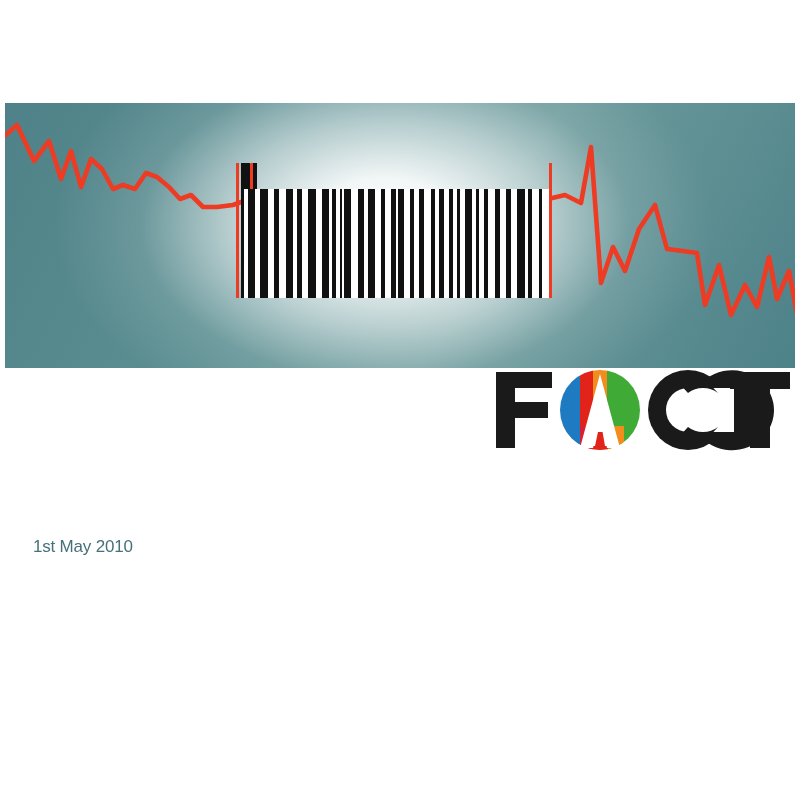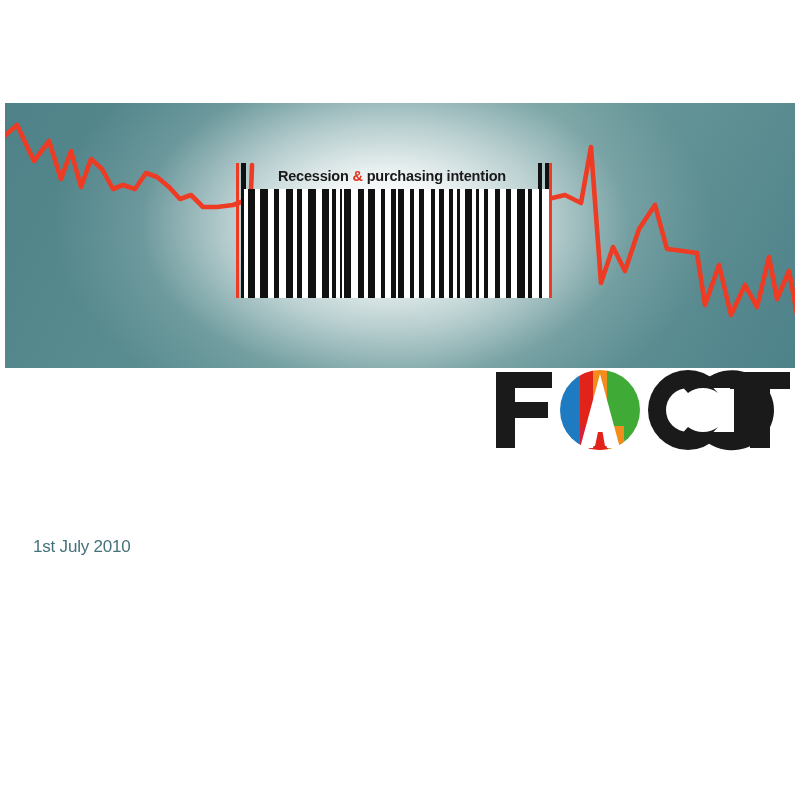--- a/index.html
+++ b/index.html
@@ -174,21 +174,20 @@
 
       <polyline fill="none" stroke="#ee3b24" stroke-width="4.6" stroke-linejoin="round" stroke-linecap="round" points="543,96 560,92 576,100 586,44 596,180 608,144 620,168 634,126 650,102 662,146 678,148 692,150 700,202 714,162 726,212 740,182 752,204 764,154 772,196 784,168 794,222"></polyline>
     </svg>
 
     <div id="barcode-block" style="left:236px; top:60px;">
       <div class="redline" id="redline-left"></div>
       <div class="redline" id="redline-right"></div>
 
       <div id="barcode-title-row">
         <div class="guard" style="width:5px; height:26px;"></div>
-        <div id="barcode-title"><span>Recession </span><span class="amp">&amp;</span><span> purchasing intention</span></div>
         <div class="guard" style="width:4px; height:26px;"></div>
         <div style="width:3px;"></div>
         <div class="guard" style="width:4px; height:26px;"></div>
       </div>
 
       <div id="barcode-bars">
           <span style="width: 3px; background: rgb(17, 17, 17);"></span>
           <span style="width: 4px; background: rgb(255, 255, 255);"></span>
           <span style="width: 7px; background: rgb(17, 17, 17);"></span>
           <span style="width: 5px; background: rgb(255, 255, 255);"></span>
@@ -295,16 +294,16 @@
         </g>
 
         <g>
           <path fill="#1a1a1a" d="M238 4 h60 v17 h-20 v59 h-20 v-59 h-20 z"></path>
         </g>
       </svg>
     </div>
   </div>
 
   <div id="title-block">
-    <div id="slide-date">1st July 2010</div>
+    <div id="slide-date">1st May 2010</div>
   </div>
 
 </div>
 
 </body></html>

